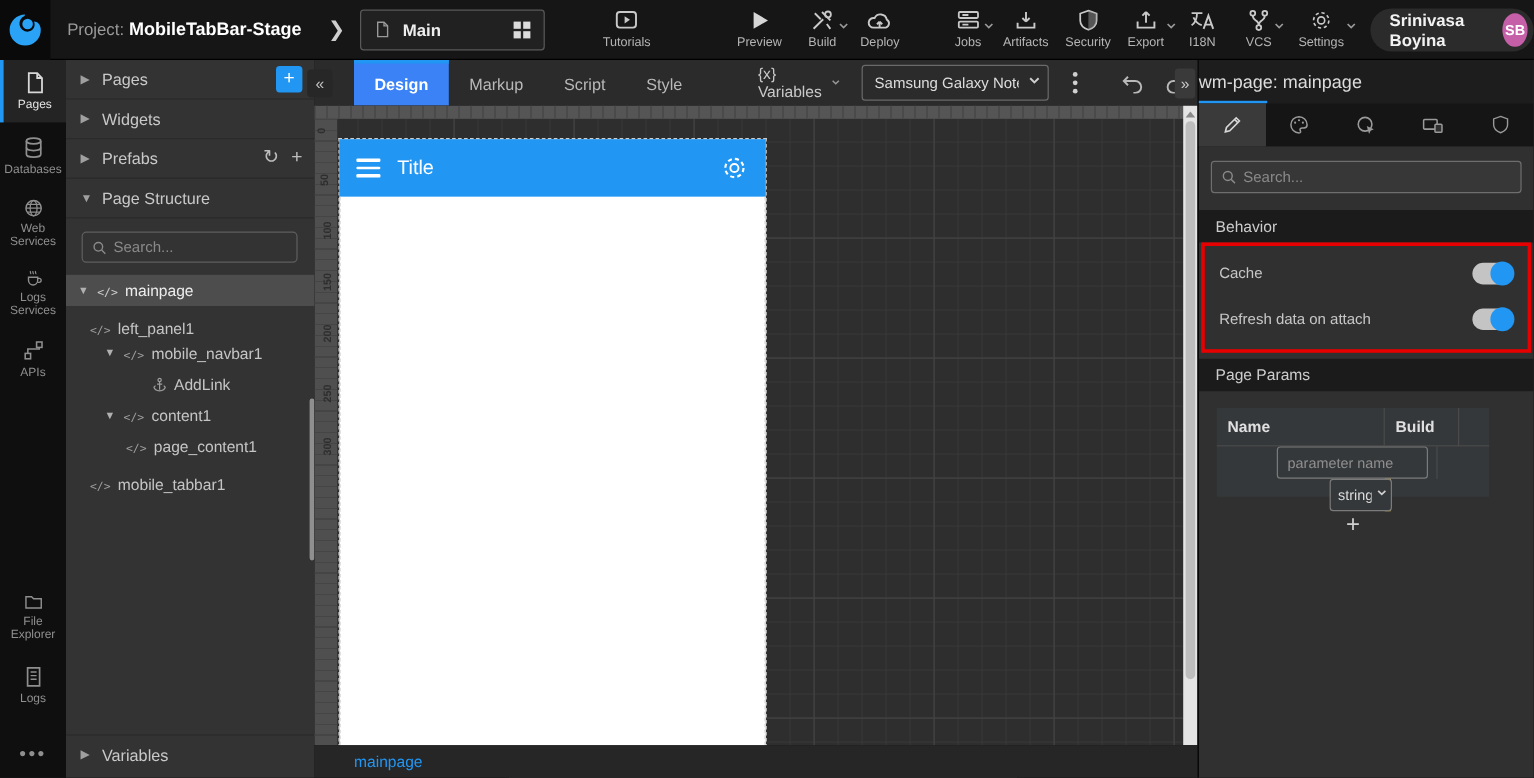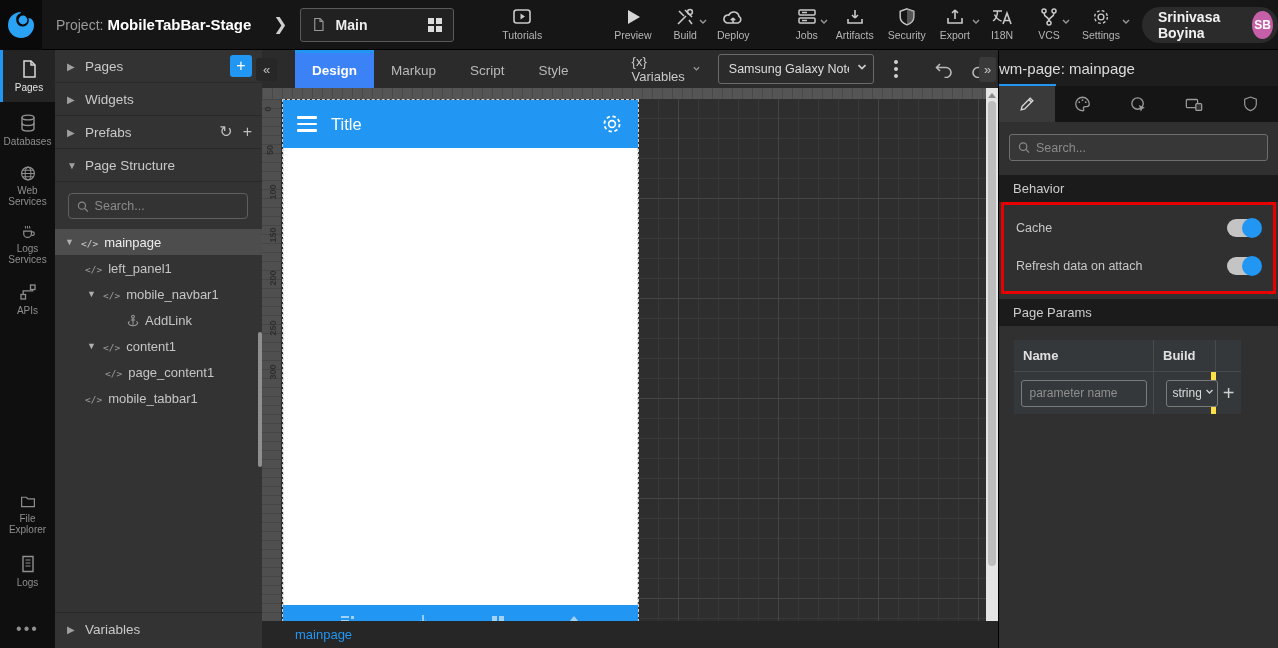--- a/index.html
+++ b/index.html
@@ -50,21 +50,21 @@
     display:flex; align-items:center; padding:0 8px; gap:6px; }
   #exp-search input, #insp-search input { background:transparent; border:none; outline:none;
     color:#cccccc; font-size:12.5px; width:100%; font-family:"Liberation Sans",sans-serif; }
   #exp-search input::placeholder, #insp-search input::placeholder { color:#8a8a8a; }
   .ti { height:26px; display:flex; align-items:center; gap:6px; color:#c5c5c5;
     font-size:13px; cursor:pointer; white-space:nowrap; }
   .ti.sel { background:#4d4d4d; color:#ededed; }
   .ti .car { font-size:9px; color:#b0b0b0; width:10px; }
   .code-ic::before { content:"</>"; font-family:"DejaVu Sans Mono",monospace; font-size:9.5px; color:#9d9d9d; }
   .ti.sel .code-ic::before { color:#cfcfcf; }
-  .p10{padding-left:10px;} .p30{padding-left:30px;} .p32{padding-left:32px;}
+  .p10{padding-left:10px;} .p30{padding-left:20px;align-items:flex-end;} .p32{padding-left:32px;}
   .p50{padding-left:50px;} .p72{padding-left:72px;}
   #exp-scroll { position:absolute; right:0; top:282px; width:4px; height:135px; background:#8f8f8f; border-radius:2px; }
   #variables-row { position:absolute; left:0; bottom:3px; width:207px; height:33px; border-top:1px solid #2a2a2a;
     display:flex; align-items:center; padding-left:12px; cursor:pointer; }
   #variables-row .car { color:#9f9f9f; font-size:10px; width:18px; }
   #variables-row .sl { color:#c9c9c9; font-size:13.5px; }
 
   
   #toolbar { position:absolute; left:262px; top:50px; width:736px; height:38px; background:#2b2b2b;
     display:flex; align-items:center; }
@@ -101,21 +101,21 @@
       linear-gradient(90deg,#454545 1px, transparent 1px),
       linear-gradient(#383838 1px, transparent 1px),
       linear-gradient(90deg,#383838 1px, transparent 1px);
     background-size:100px 100px,100px 100px,20px 20px,20px 20px;
     background-position:-3px -1px; }
   #cv-scroll { position:absolute; right:0; top:0; width:12px; height:533px; background:#e4e4e4; }
   #cv-scroll .arr { width:0; height:0; margin:5px auto 3px; border-left:4px solid transparent;
     border-right:4px solid transparent; border-bottom:5px solid #8a8a8a; }
   #cv-scroll .thumb { width:8px; margin:0 auto; height:465px; background:#bdbdbd; border-radius:4px; cursor:pointer; }
   
-  #phone { position:absolute; left:21px; top:12px; width:355px; height:521px; background:#ffffff;
+  #phone { position:absolute; left:21px; top:28px; width:355px; height:521px; background:#ffffff;
     outline:1px dashed #cfcfcf; }
   #ph-navbar { position:absolute; left:0; top:0; width:355px; height:48px; background:#2196f3;
     display:flex; align-items:center; padding:0 14px; gap:14px; }
   .burger { display:flex; flex-direction:column; gap:4px; cursor:pointer; }
   .burger i { width:20px; height:2.5px; background:#ffffff; border-radius:1px; }
   #ph-title { color:#ffffff; font-size:16.5px; flex:1; }
   #ph-content { position:absolute; left:0; top:48px; width:355px; height:457px; background:#ffffff;
     border-left:1px dashed #d8d8d8; border-right:1px dashed #d8d8d8; }
   #ph-tabbar { position:absolute; left:0; top:505px; width:355px; height:16px; background:#2196f3;
     overflow:hidden; display:flex; justify-content:space-around; align-items:flex-start; padding:0 26px; }
@@ -142,21 +142,21 @@
   #behavior-box { position:relative; border:3px solid #e60000; margin:0 2px; padding:4px 0 6px; }
   .prop-row { height:38px; display:flex; align-items:center; justify-content:space-between; padding:0 12px; }
   .prop-row .plabel { color:#c7c7c7; font-size:12.5px; }
   .toggle { position:relative; width:34px; height:18px; border-radius:9px; background:#c4c4c4; cursor:pointer; }
   .toggle .knob { position:absolute; right:-1px; top:-1px; width:20px; height:20px; border-radius:50%; background:#2196f3; }
   #params-block { margin:14px 0 0 15px; width:227px; background:#35383a; }
   #params-block .hrow, #params-block .irow { display:flex; }
   #params-block .hcell { height:32px; display:flex; align-items:center; padding-left:9px;
     color:#e0e0e0; font-size:13px; font-weight:700; border-bottom:1px solid #4a4a4a; }
   .hc1 { width:140px; border-right:1px solid #4a4a4a; } .hc2 { width:62px; border-right:1px solid #4a4a4a; } .hc3 { flex:1; }
-  #params-block .irow { height:42px; align-items:center; }
+  #params-block .irow { height:42px; align-items:center;flex-direction:column; }
   .ic1 { width:140px; display:flex; justify-content:center; border-right:1px solid #4a4a4a; height:42px; align-items:center;}
   .ic2 { width:62px; display:flex; justify-content:center; border-right:5px solid #fde047; height:42px; align-items:center;}
   .ic3 { flex:1; display:flex; justify-content:center; }
   #param-name { width:126px; height:27px; background:transparent; border:1px solid #7a7a7a; border-radius:3px;
     color:#cccccc; font-size:12px; padding:0 8px; outline:none; font-family:"Liberation Sans",sans-serif; }
   #param-name::placeholder { color:#8f8f8f; }
   .sel-wrap.small select { width:52px; height:27px; font-size:12px; padding:0 16px 0 6px; background:#35383a; border-color:#7a7a7a; }
   .sel-wrap.small .schev { right:4px; top:9px; }
   .plus-ic { color:#d0d0d0; font-size:20px; cursor:pointer; font-weight:400; }
 </style>

